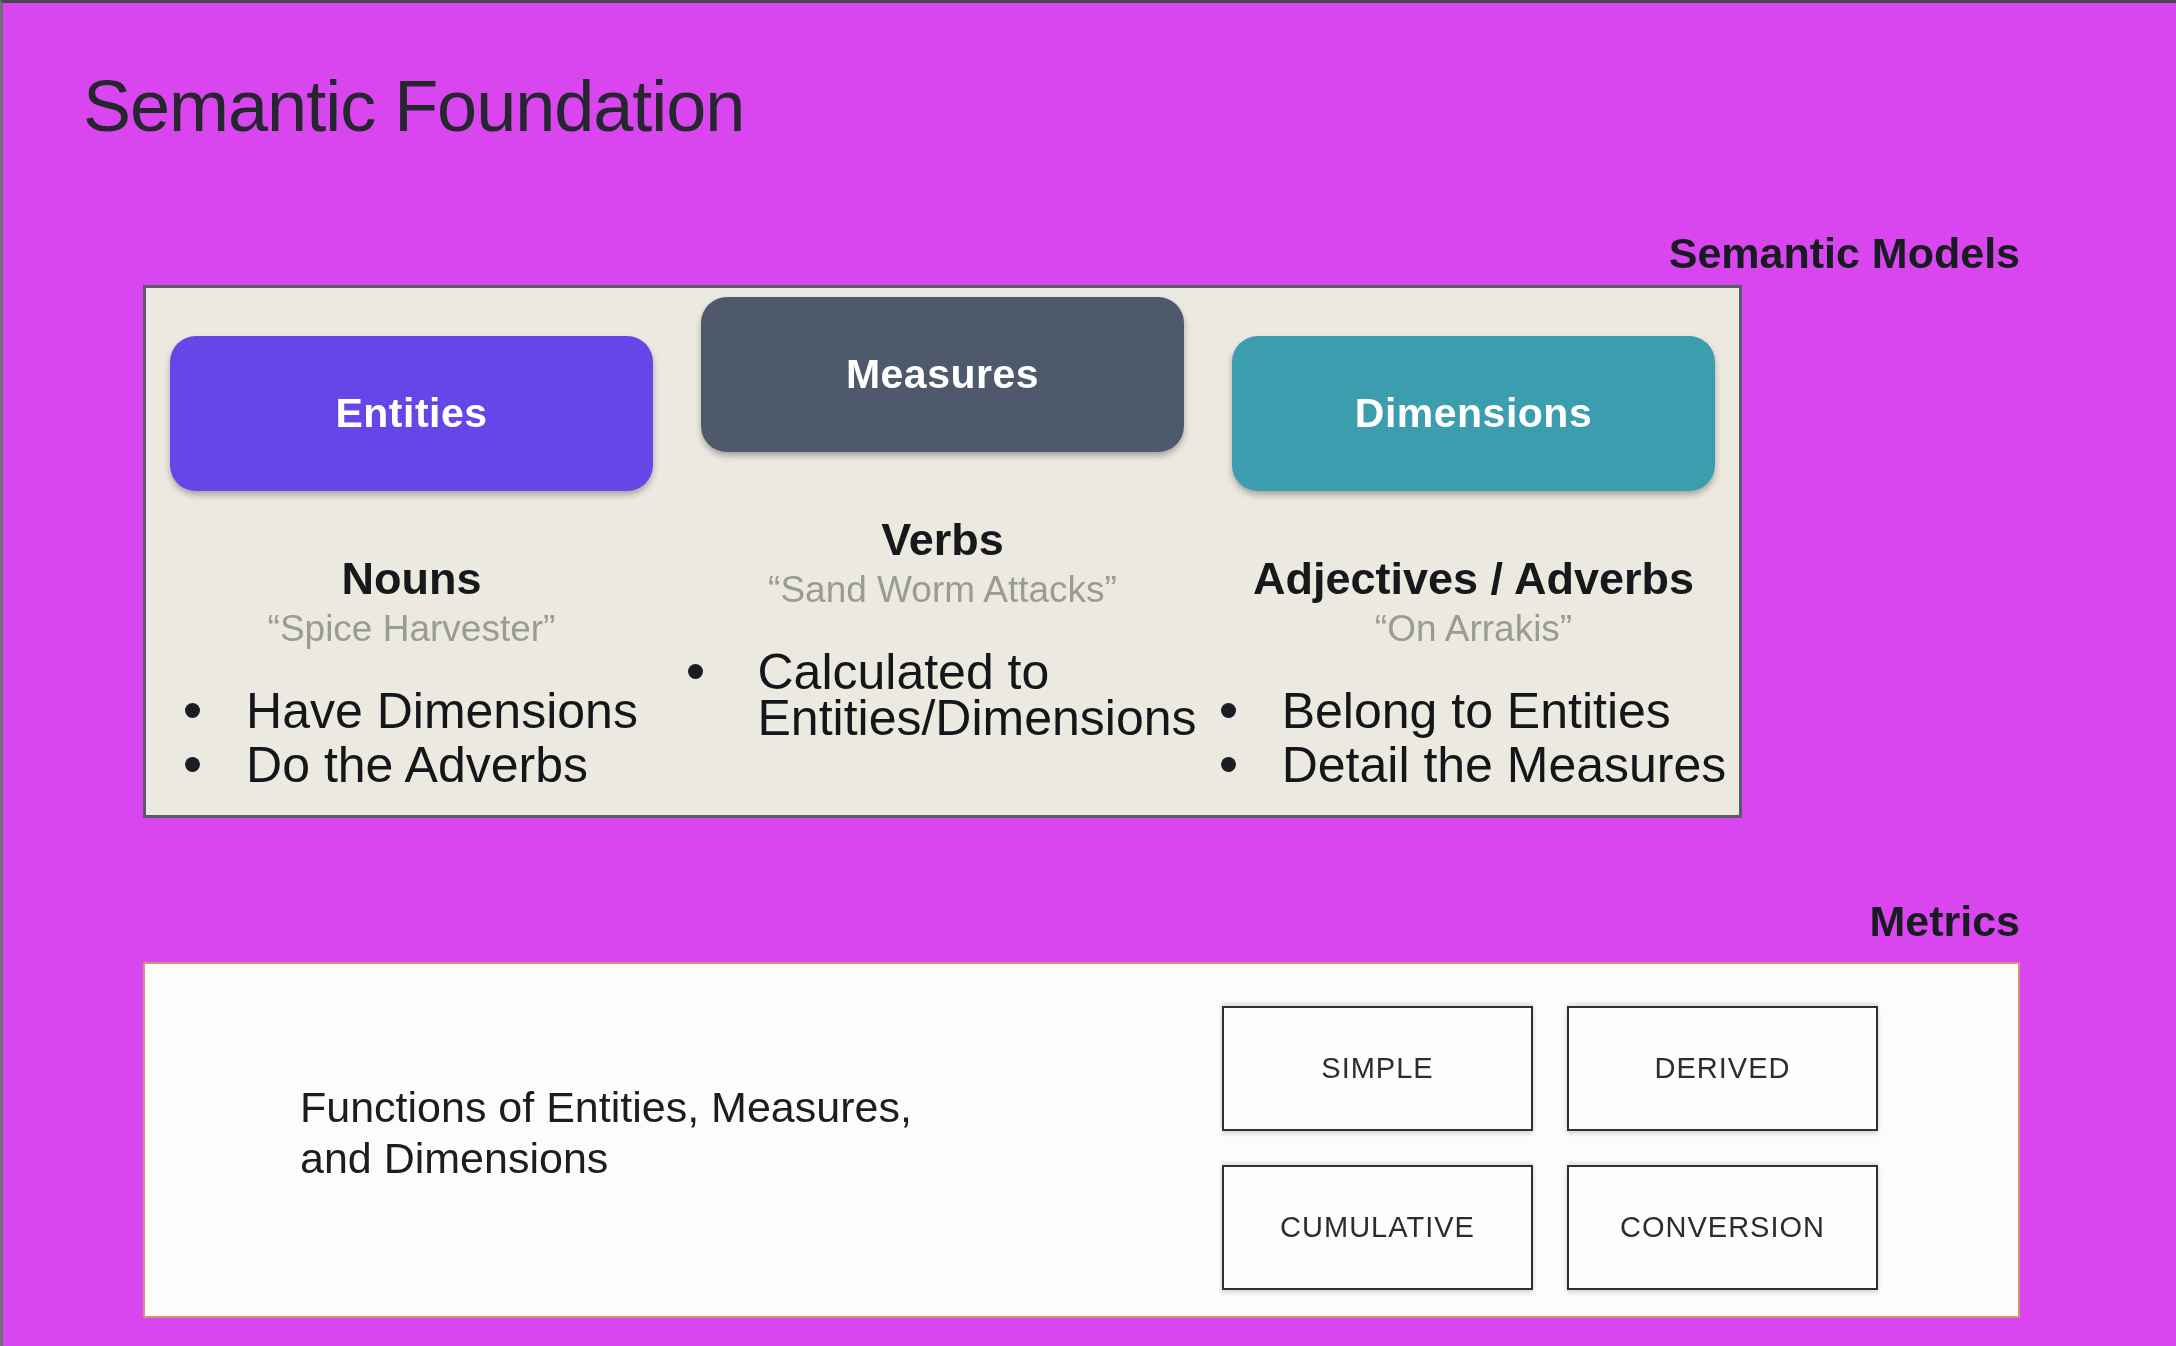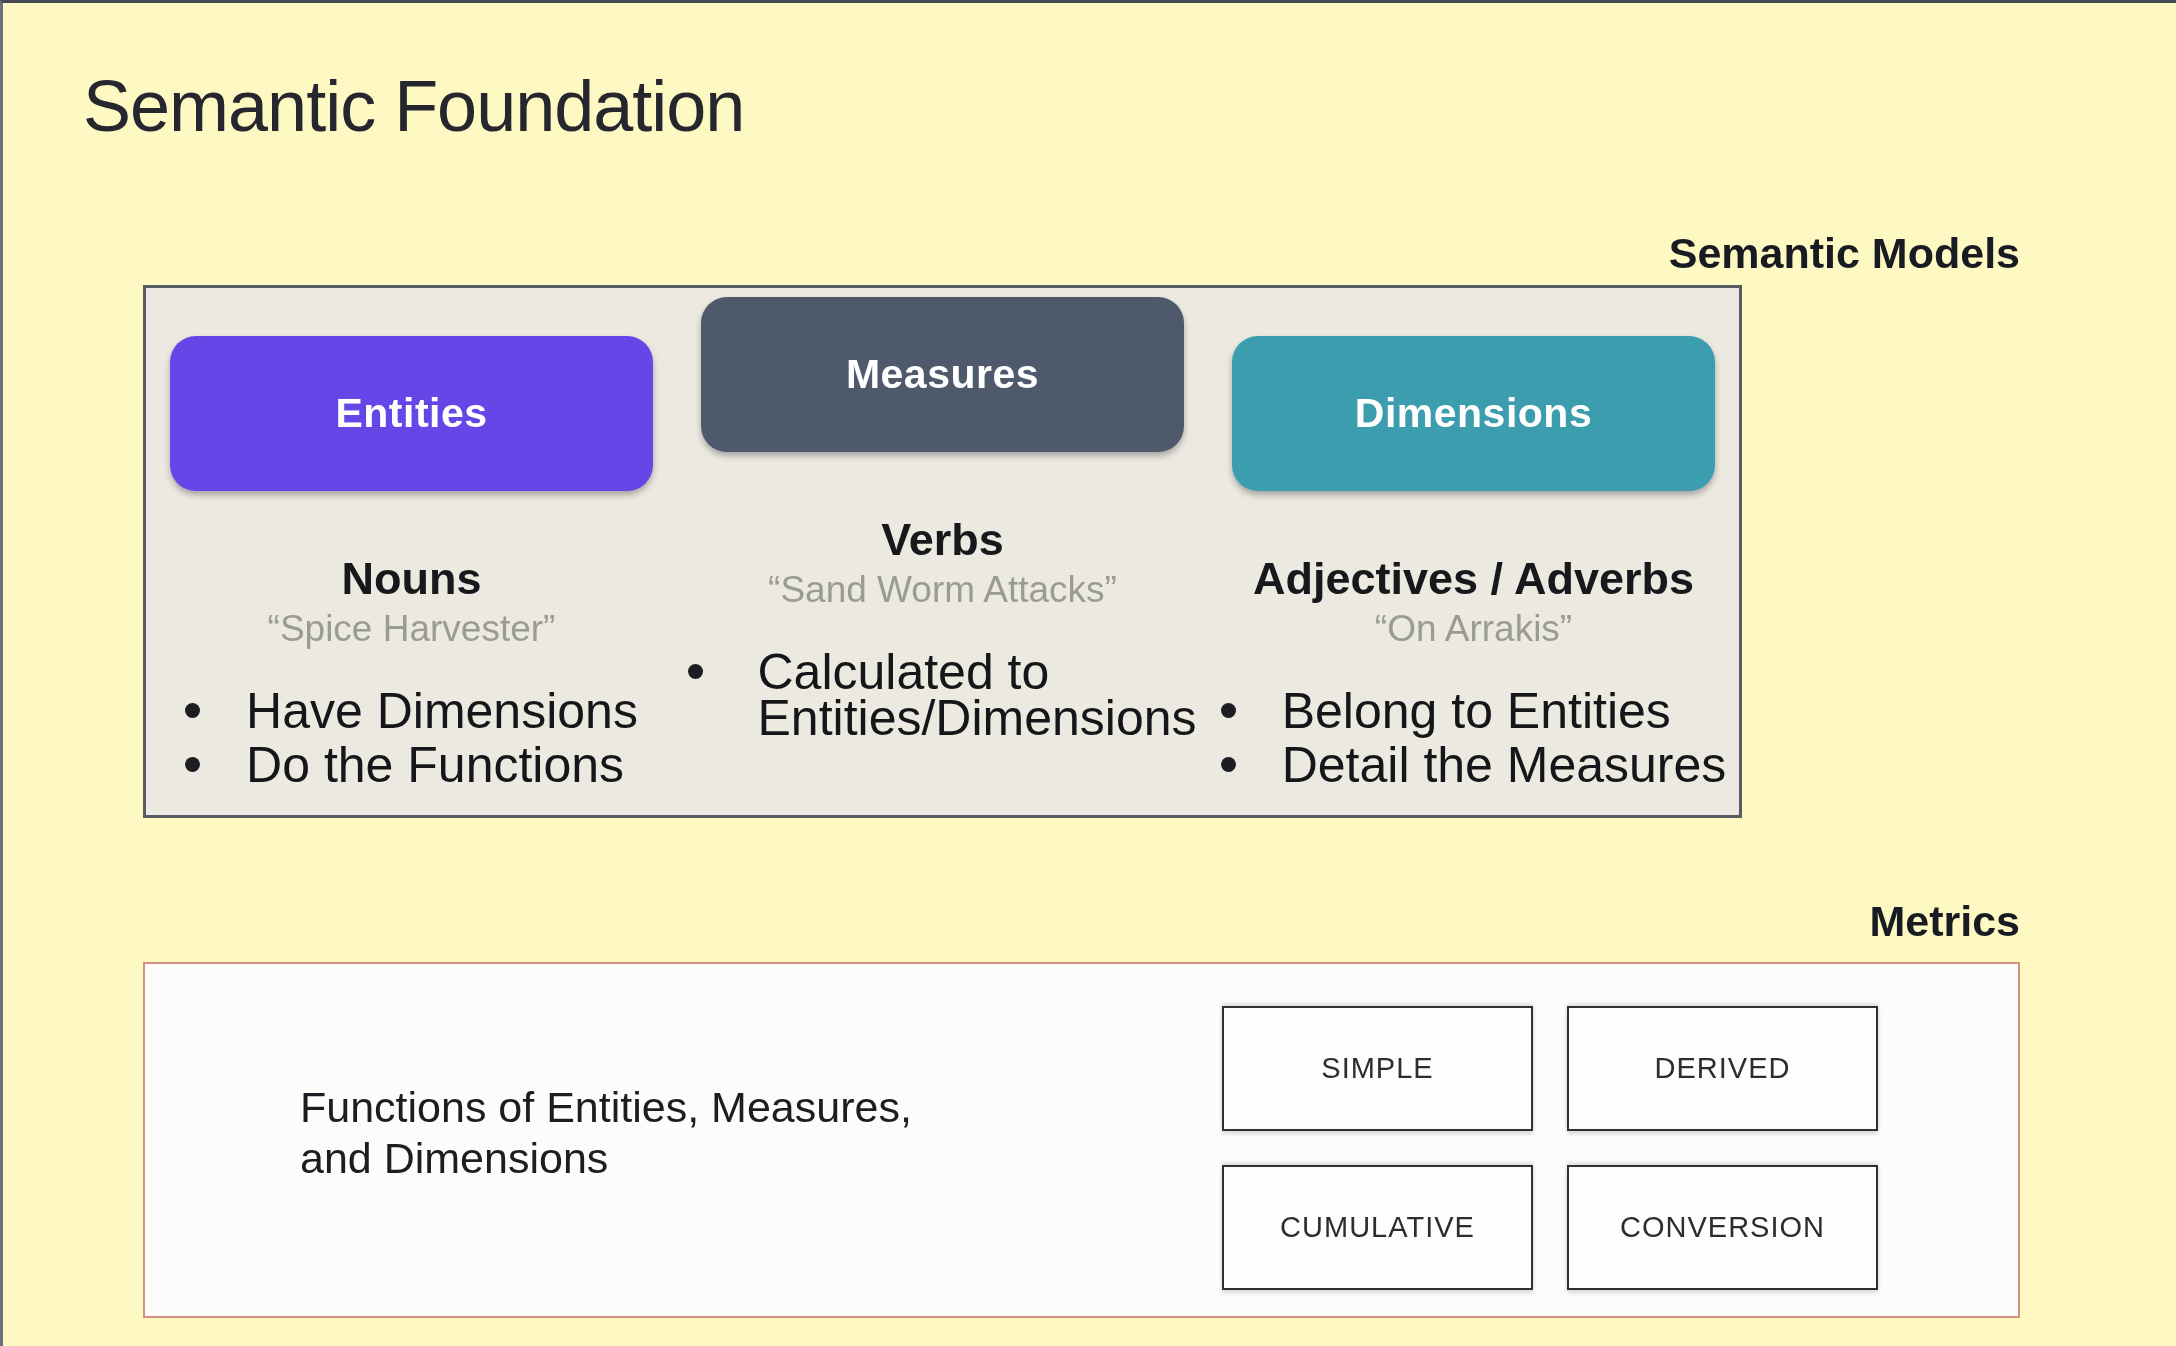--- a/index.html
+++ b/index.html
@@ -1,19 +1,19 @@
 <!DOCTYPE html>
 <html><head>
 <meta charset="utf-8">
 <style>
   html,body { margin:0; padding:0; background:#ffffff; }
   .slide {
     position:relative;
     width:2176px; height:1346px;
-    background:#fef9c3;
+    background:#d946ef;
     font-family:"Liberation Sans", sans-serif;
     box-sizing:border-box;
     border-top:3px solid #444854;
     border-left:3px solid #6a6f79;
     overflow:hidden;
   }
 
   .title {
     position:absolute; left:80px; top:62px;
     font-size:72px; font-weight:400; color:#26262e;
@@ -97,21 +97,21 @@
       <div class="model-btn" style="background-color: rgb(100, 71, 230);">Entities</div>
       <div class="model-role">Nouns</div>
       <div class="model-example">“Spice Harvester”</div>
       <ul class="model-bullets">
         <li>
           <span class="bullet-dot"></span>
           <span class="bullet-text">Have Dimensions</span>
         </li>
         <li>
           <span class="bullet-dot"></span>
-          <span class="bullet-text">Do the Functions</span>
+          <span class="bullet-text">Do the Adverbs</span>
         </li>
       </ul>
     </div>
 
     <div class="model-col">
       <div class="model-btn" style="background-color: rgb(78, 90, 108); margin-top: 9px;">Measures</div>
       <div class="model-role">Verbs</div>
       <div class="model-example">“Sand Worm Attacks”</div>
       <ul class="model-bullets">
         <li>

